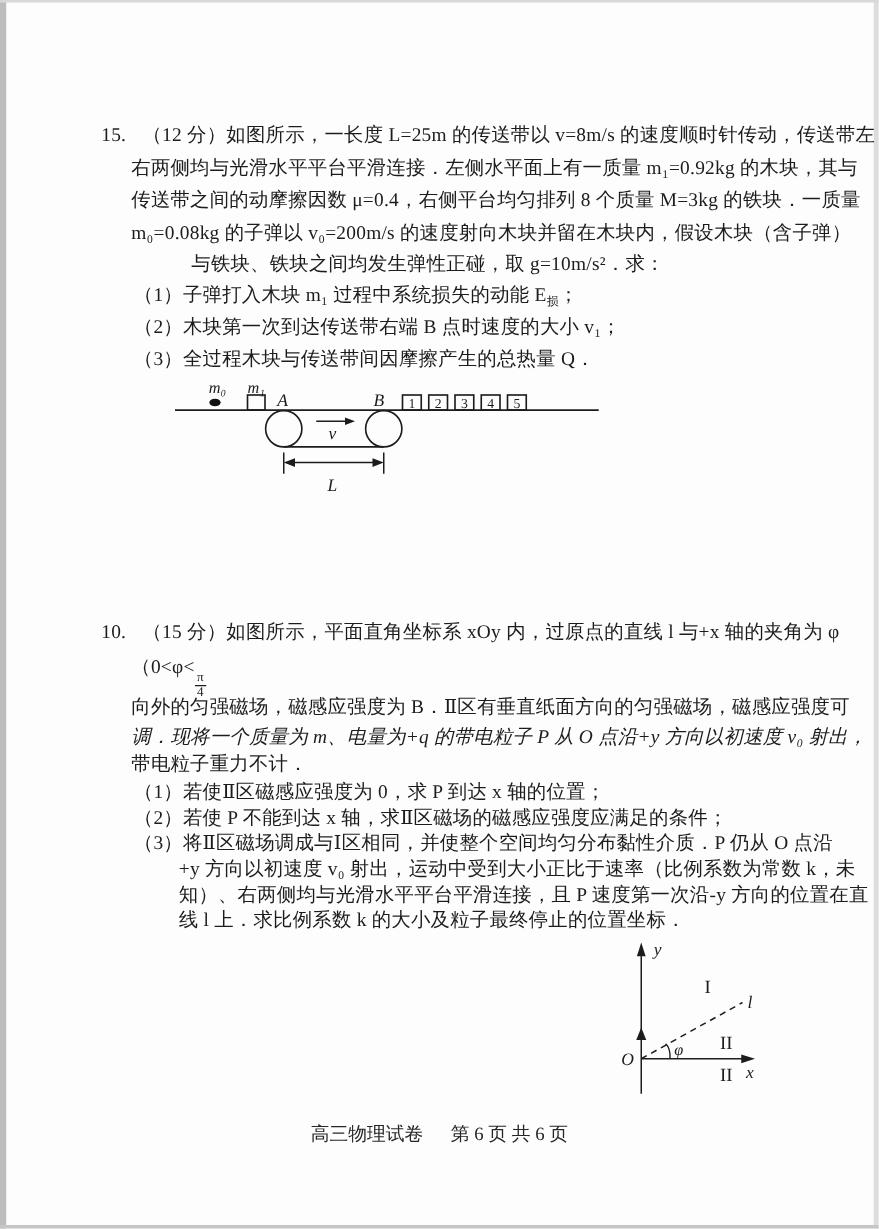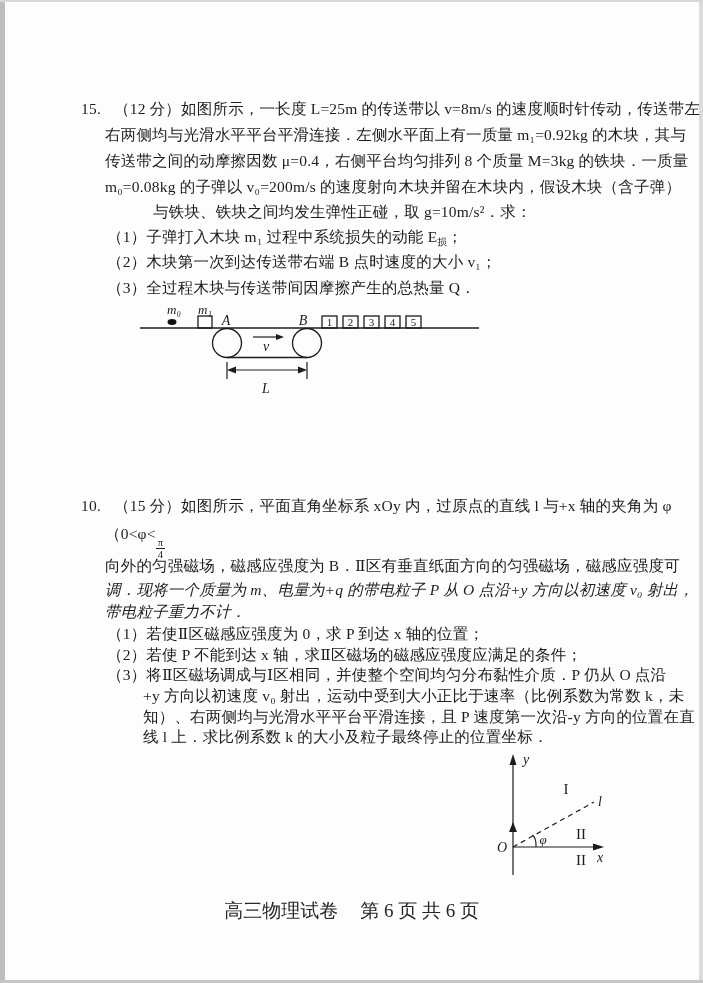--- a/index.html
+++ b/index.html
@@ -33,21 +33,21 @@
     line-height:1.05;
   }
   .frac .den{border-top:1px solid #1c1c1c;padding:0 2px;}
   .frac .num{padding:0 1px;}
   .subcn{font-size:9.5px;vertical-align:-3px;}
   .diagram{position:absolute;}
   .footer{
     position:absolute;
     left:0;top:898px;width:703px;
     display:flex;justify-content:center;gap:22px;
-    font-size:19px;color:#262626;
+    font-size:15px;color:#262626;
   }
   svg text{fill:#1c1c1c;}
 </style>
 </head>
 <body>
 
 <div class="page">
 
   <div class="edge edge-left"></div>
   <div class="edge edge-right"></div>
@@ -111,21 +111,21 @@
   </div>
 
   <div>
     <div class="line" style="left:81px;top:496px;"><span class="qnum">10.</span><span>（15 分）如图所示，平面直角坐标系 xOy 内，过原点的直线 l 与+x 轴的夹角为 φ</span></div>
     <div class="line" style="left:105px;top:524px;"><span>（0&lt;φ&lt;</span><span class="frac">
           <span class="num">π</span>
           <span class="den">4</span>
         </span></div>
     <div class="line" style="left:105px;top:556px;">向外的匀强磁场，磁感应强度为 B．Ⅱ区有垂直纸面方向的匀强磁场，磁感应强度可</div>
     <div class="line" style="left:105px;top:580px;font-style:italic;">调．现将一个质量为 m、电量为+q 的带电粒子 P 从 O 点沿+y 方向以初速度 v₀ 射出，</div>
-    <div class="line" style="left:105px;top:602px;font-style:italic;">带电粒子重力不计．</div>
+    <div class="line" style="left:105px;top:602px;">带电粒子重力不计．</div>
     <div class="line" style="left:107px;top:624px;">（1）若使Ⅱ区磁感应强度为 0，求 P 到达 x 轴的位置；</div>
     <div class="line" style="left:107px;top:645px;">（2）若使 P 不能到达 x 轴，求Ⅱ区磁场的磁感应强度应满足的条件；</div>
     <div class="line" style="left:107px;top:665px;">（3）将Ⅱ区磁场调成与Ⅰ区相同，并使整个空间均匀分布黏性介质．P 仍从 O 点沿</div>
     <div class="line" style="left:143px;top:686px;">+y 方向以初速度 v₀ 射出，运动中受到大小正比于速率（比例系数为常数 k，未</div>
     <div class="line" style="left:143px;top:707px;">知）、右两侧均与光滑水平平台平滑连接，且 P 速度第一次沿-y 方向的位置在直</div>
     <div class="line" style="left:143px;top:727px;">线 l 上．求比例系数 k 的大小及粒子最终停止的位置坐标．</div>
 
     <svg class="diagram" style="left:478px;top:748px;" width="152" height="135" viewBox="0 0 152 135">
 
       <line x1="35" y1="14" x2="35" y2="127" stroke="#1c1c1c" stroke-width="1.2"></line>

